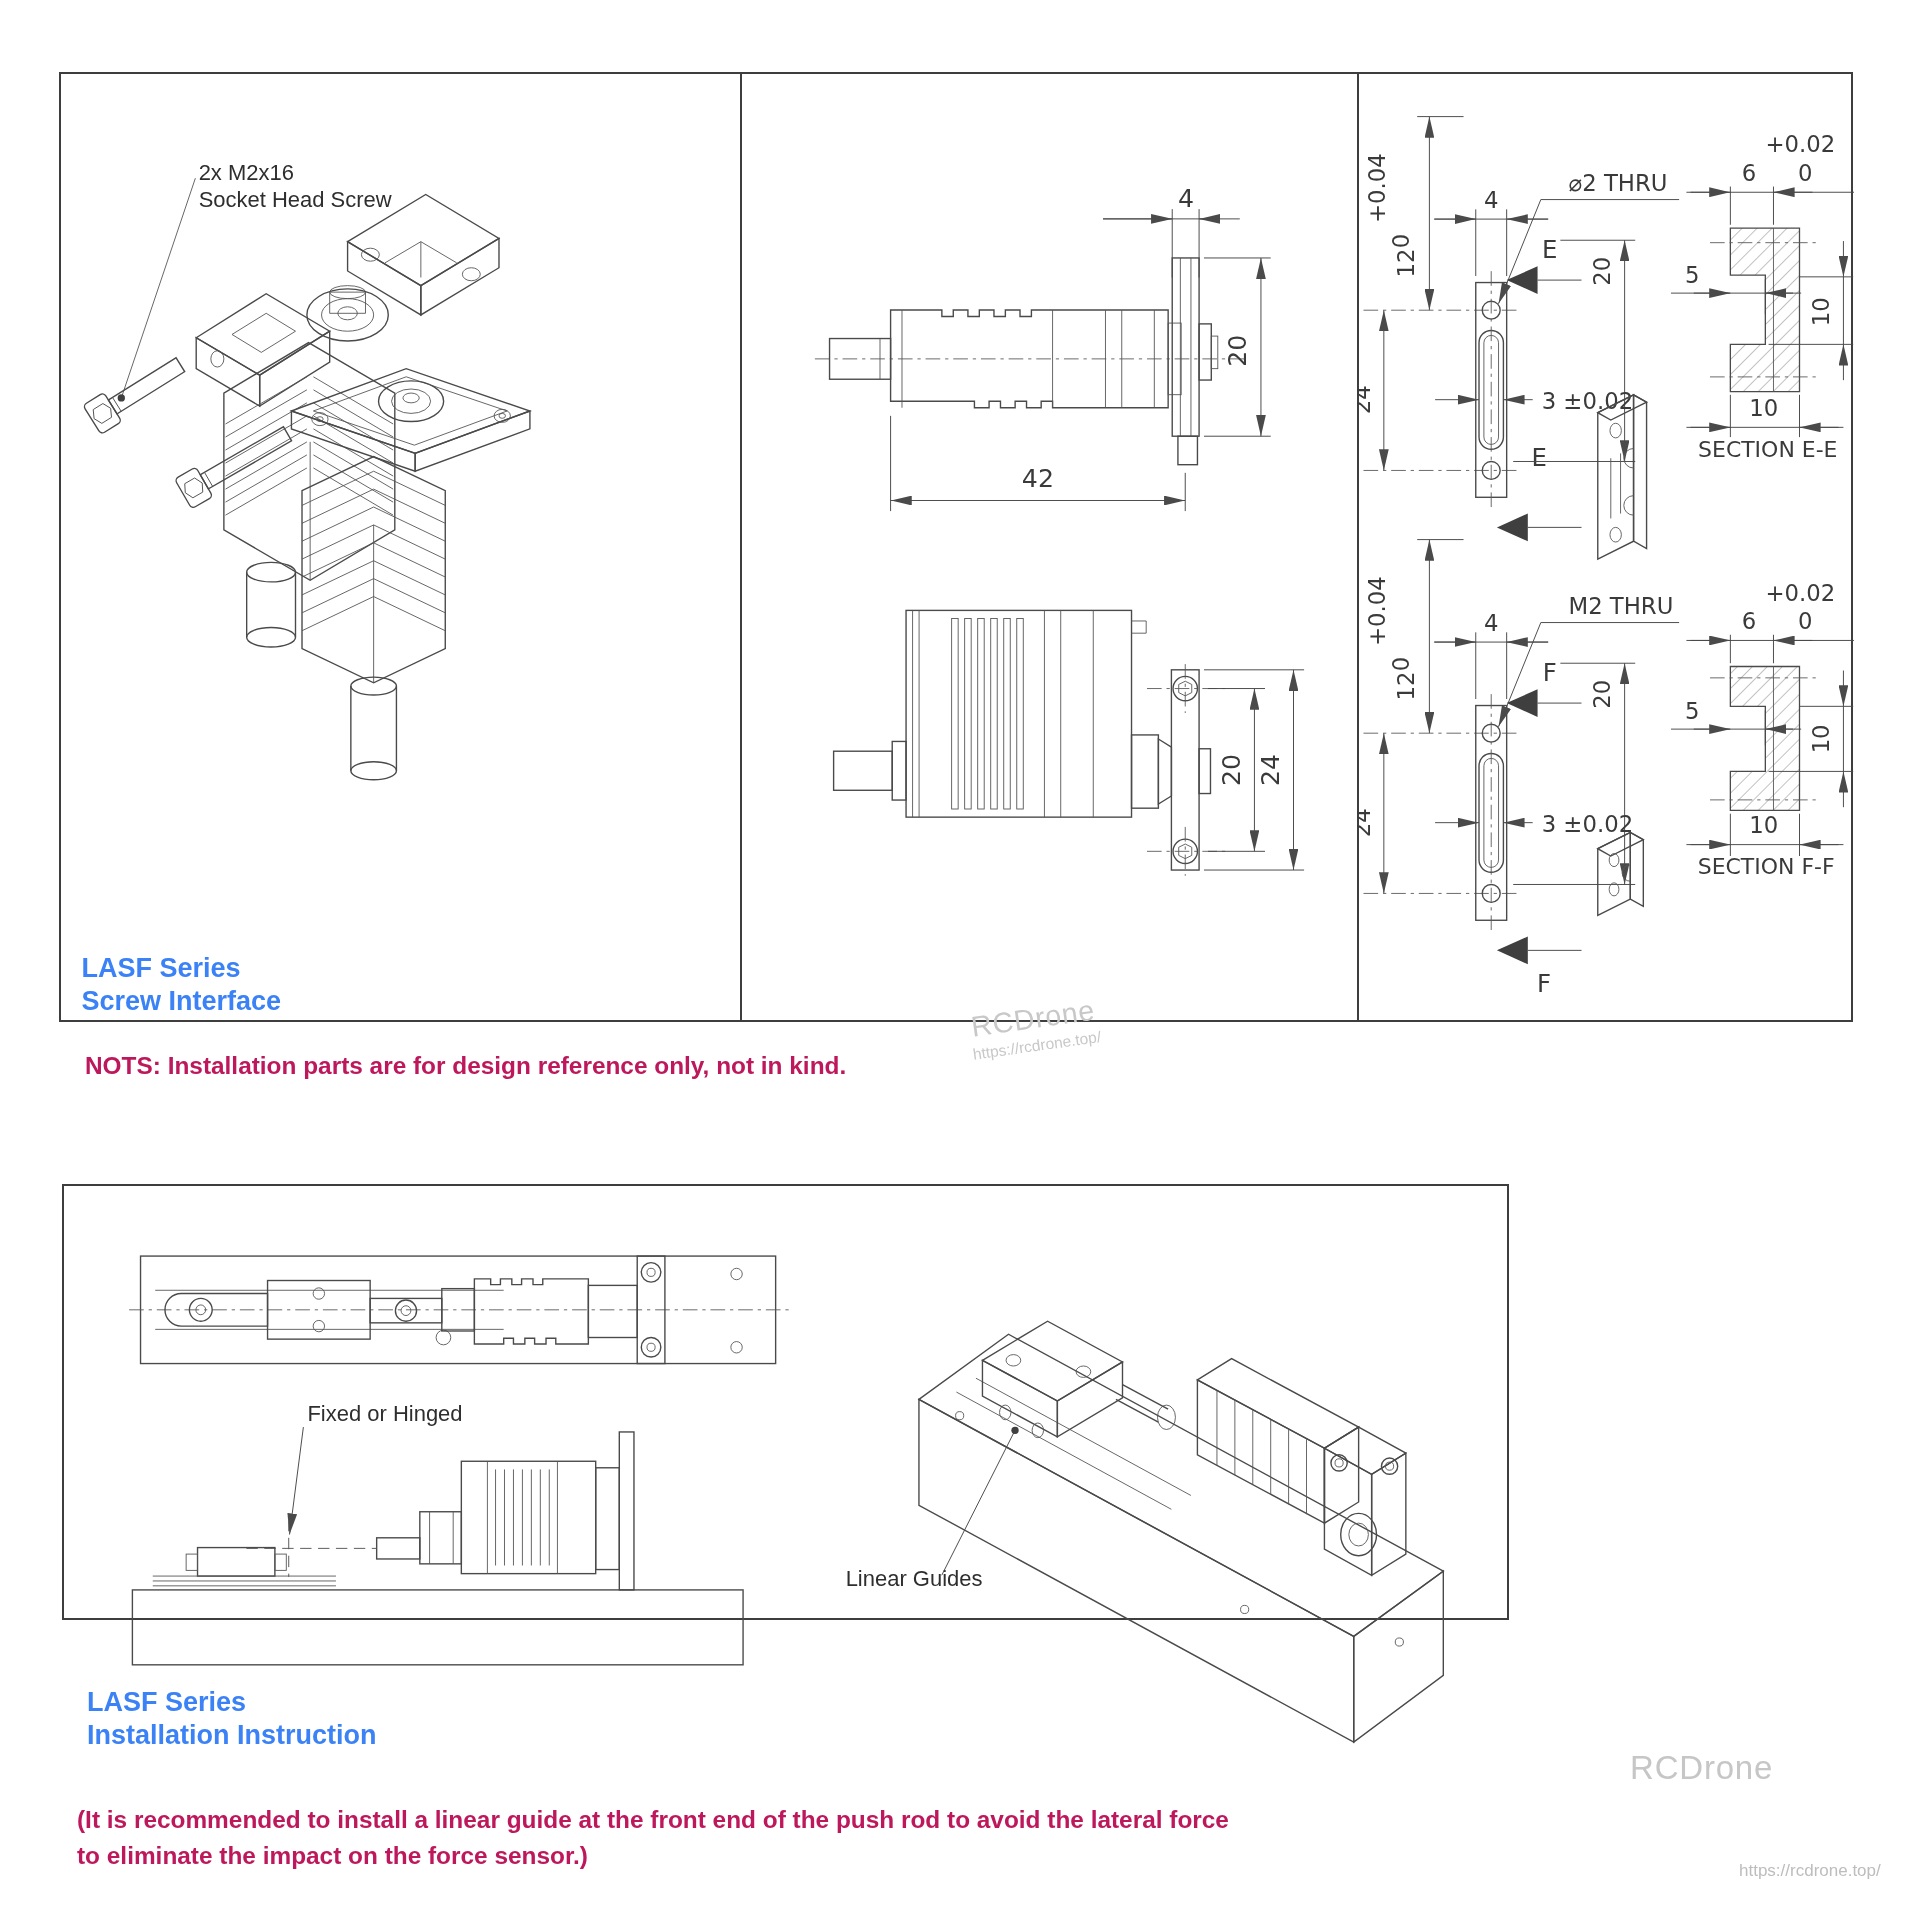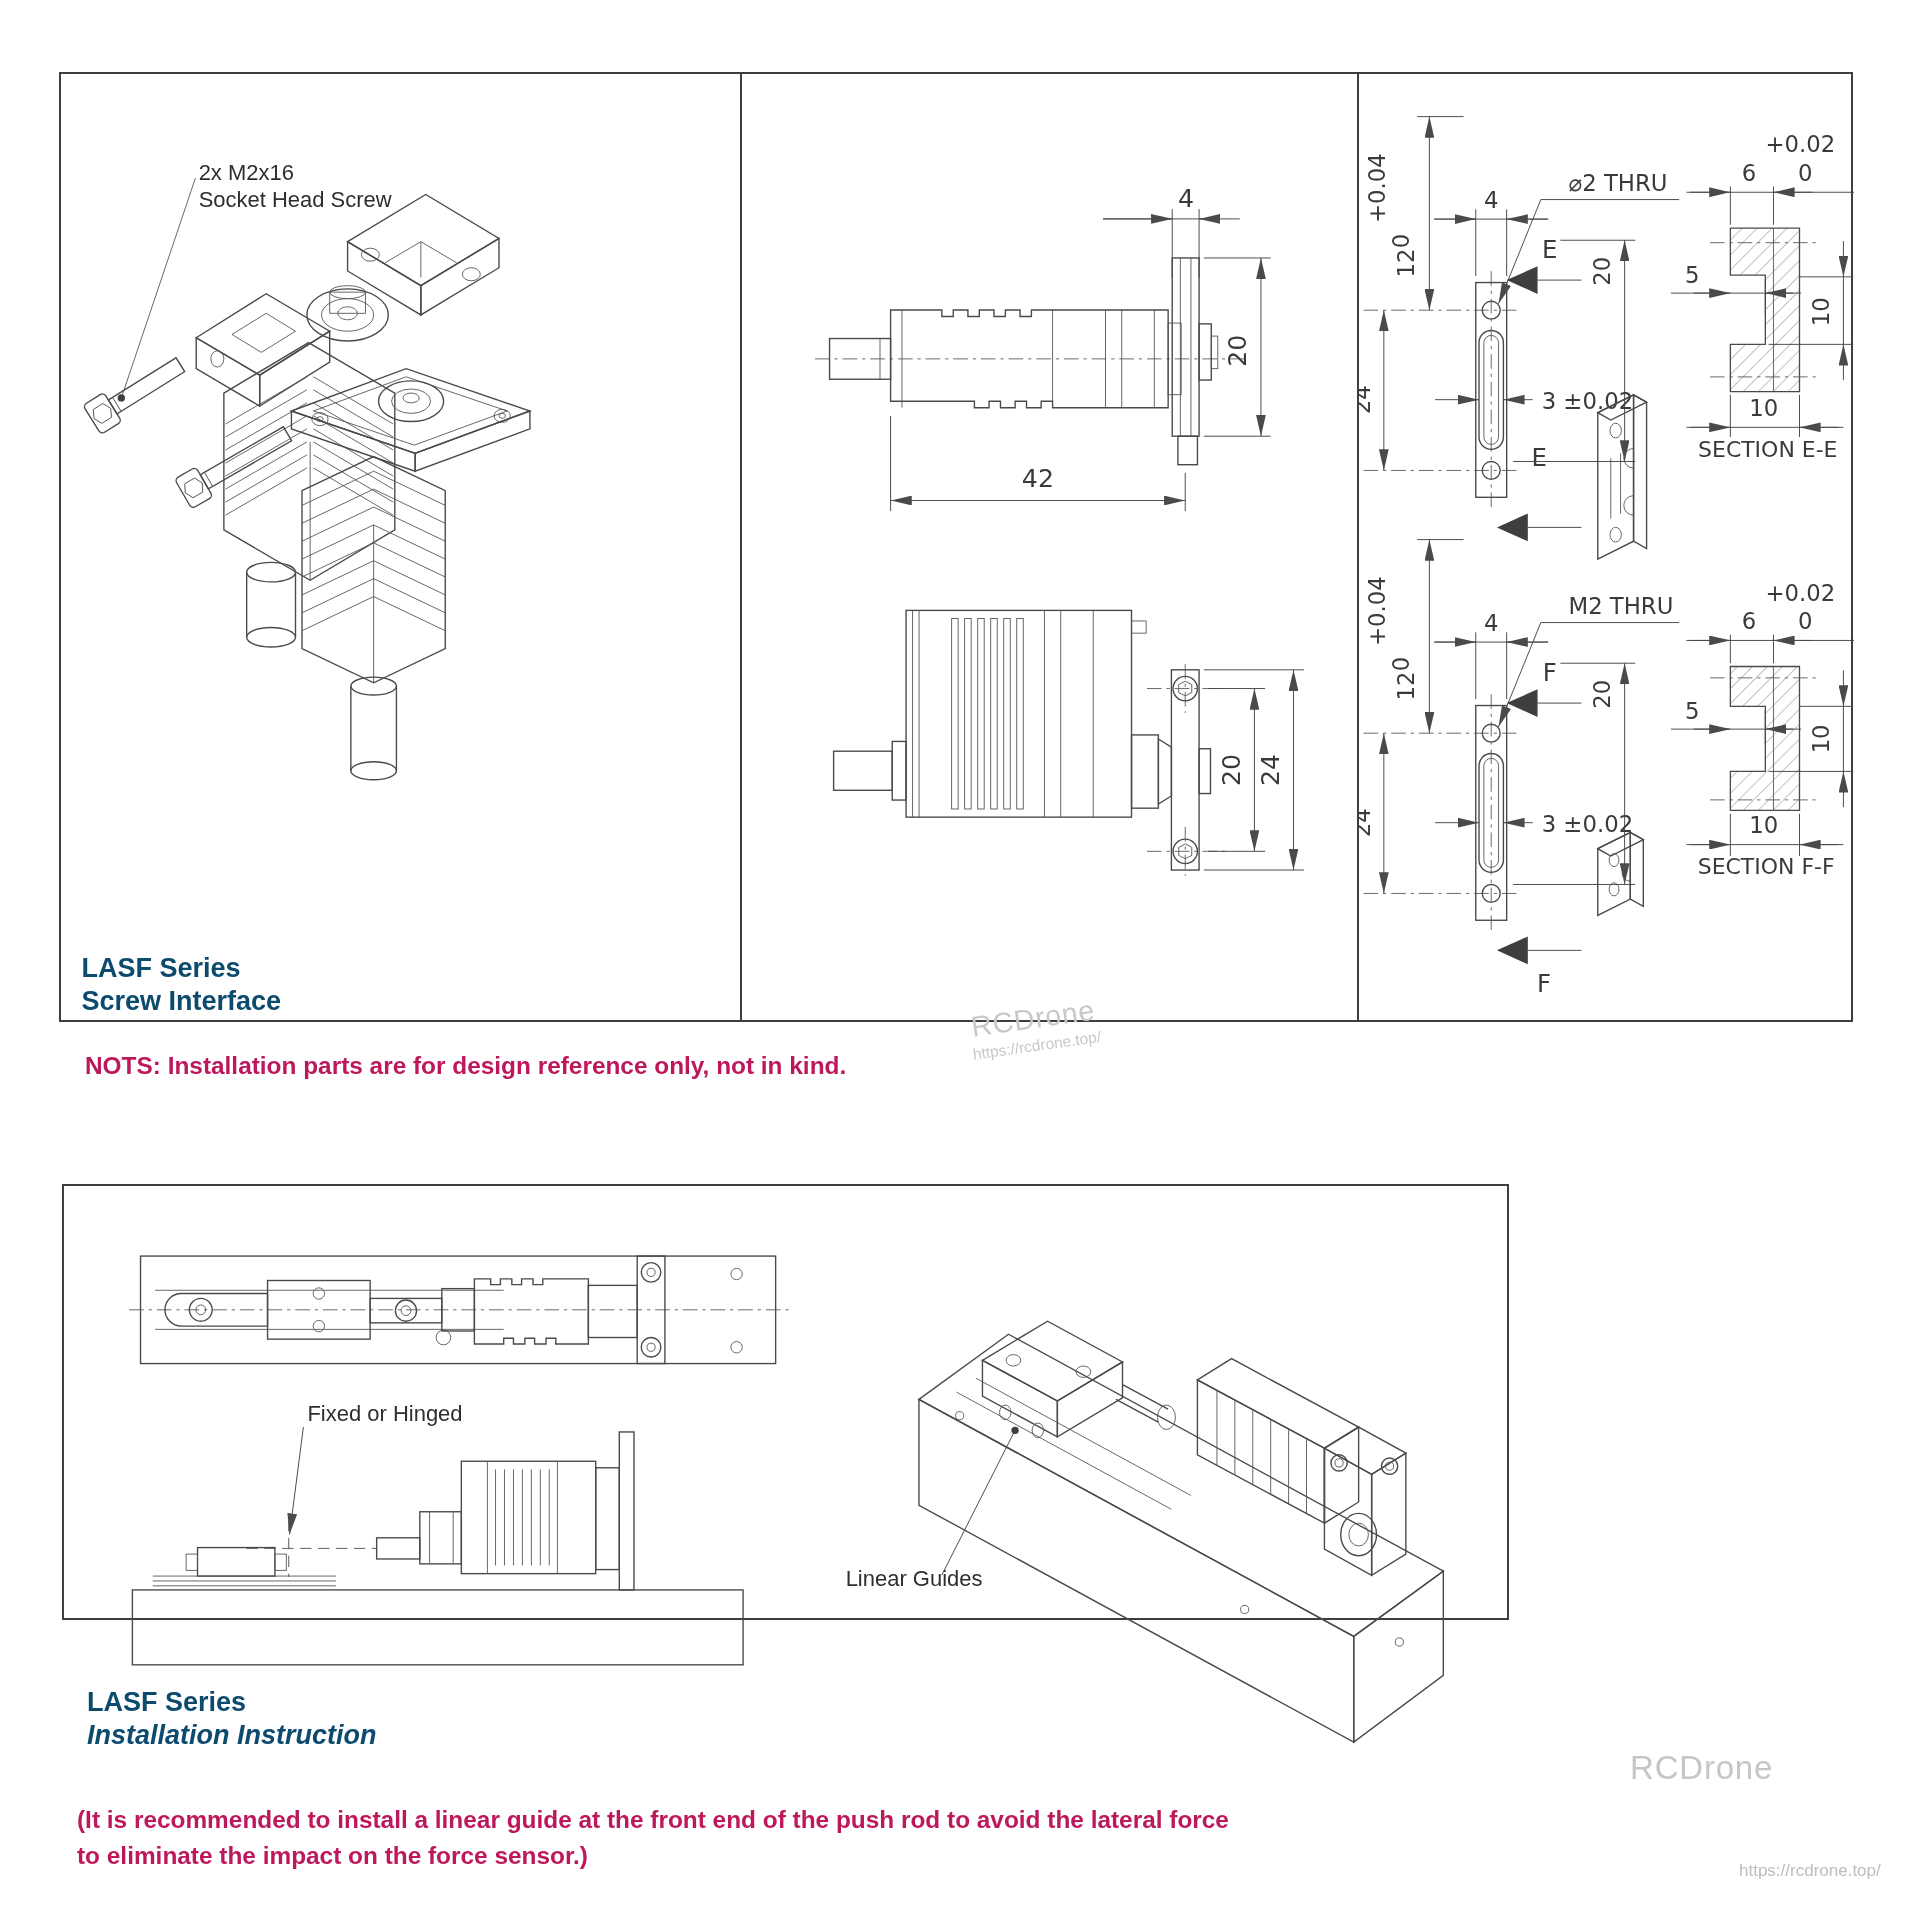--- a/index.html
+++ b/index.html
@@ -3,21 +3,21 @@
 <meta charset="utf-8">
 <style>
   html,body{margin:0;padding:0;background:#ffffff;}
   .page{position:relative;width:1926px;height:1913px;background:#ffffff;
         font-family:"Liberation Sans",sans-serif;overflow:hidden;}
   .figure{position:absolute;border:2.4px solid #3e3e3e;background:#ffffff;box-sizing:border-box;}
   #top-figure{left:59px;top:72px;width:1794px;height:950px;}
   #bottom-figure{left:62px;top:1184px;width:1447px;height:436px;}
   .vdivider{position:absolute;top:0;width:1.6px;height:100%;background:#3e3e3e;}
   .panel-svg{position:absolute;top:0;}
-  .caption{position:absolute;font-weight:700;font-size:27px;color:#0c4a6e;line-height:33px;white-space:nowrap;}
+  .caption{position:absolute;font-weight:700;font-size:27px;color:#3b82f6;line-height:33px;white-space:nowrap;}
   .note{position:absolute;font-weight:700;font-size:24.4px;color:#be185d;line-height:37px;white-space:nowrap;}
   .wm{position:absolute;color:#c8c8c8;text-align:center;}
   #wm-mid{left:839px;top:928px;width:269px;transform:rotate(-8deg);}
   #wm-mid .wm-brand{font-size:28.5px;letter-spacing:0.8px;}
   #wm-mid .wm-url{font-size:15.5px;margin-top:1.6px;}
   #wm-br{left:1630px;top:1749px;font-size:33px;color:#c6c6c6;letter-spacing:0.8px;}
   #wm-corner{left:1739px;top:1861px;font-size:17px;color:#bdbdbd;}
   
   text{fill:#3a3a3a;font-family:"DejaVu Sans",sans-serif;}
   .t-dim{font-size:28px;}
@@ -541,21 +541,21 @@
       </g>
 
       <text class="t-ann" x="960" y="491">Linear Guides</text>
       <g>
         <line class="dim" x1="1078" y1="478" x2="1168" y2="300"></line>
         <circle cx="1168" cy="300" r="4.5" fill="#3f3f3f"></circle>
       </g>
     </svg>
 
     <div class="caption" style="left:23px;top:500px;">LASF Series</div>
-    <div class="caption" style="left:23px;top:533px;font-style:italic;">Installation Instruction</div>
+    <div class="caption" style="left:23px;top:533px;">Installation Instruction</div>
   </div>
 
   <div class="note" style="left:77px;top:1837px;">to eliminate the impact on the force sensor.)</div>
   <div class="note" style="left:77px;top:1801px;">(It is recommended to install a linear guide at the front end of the push rod to avoid the lateral force</div>
 
   <div class="wm" id="wm-br">RCDrone</div>
   <div class="wm" id="wm-corner">https://rcdrone.top/</div>
 
 </div>
 

